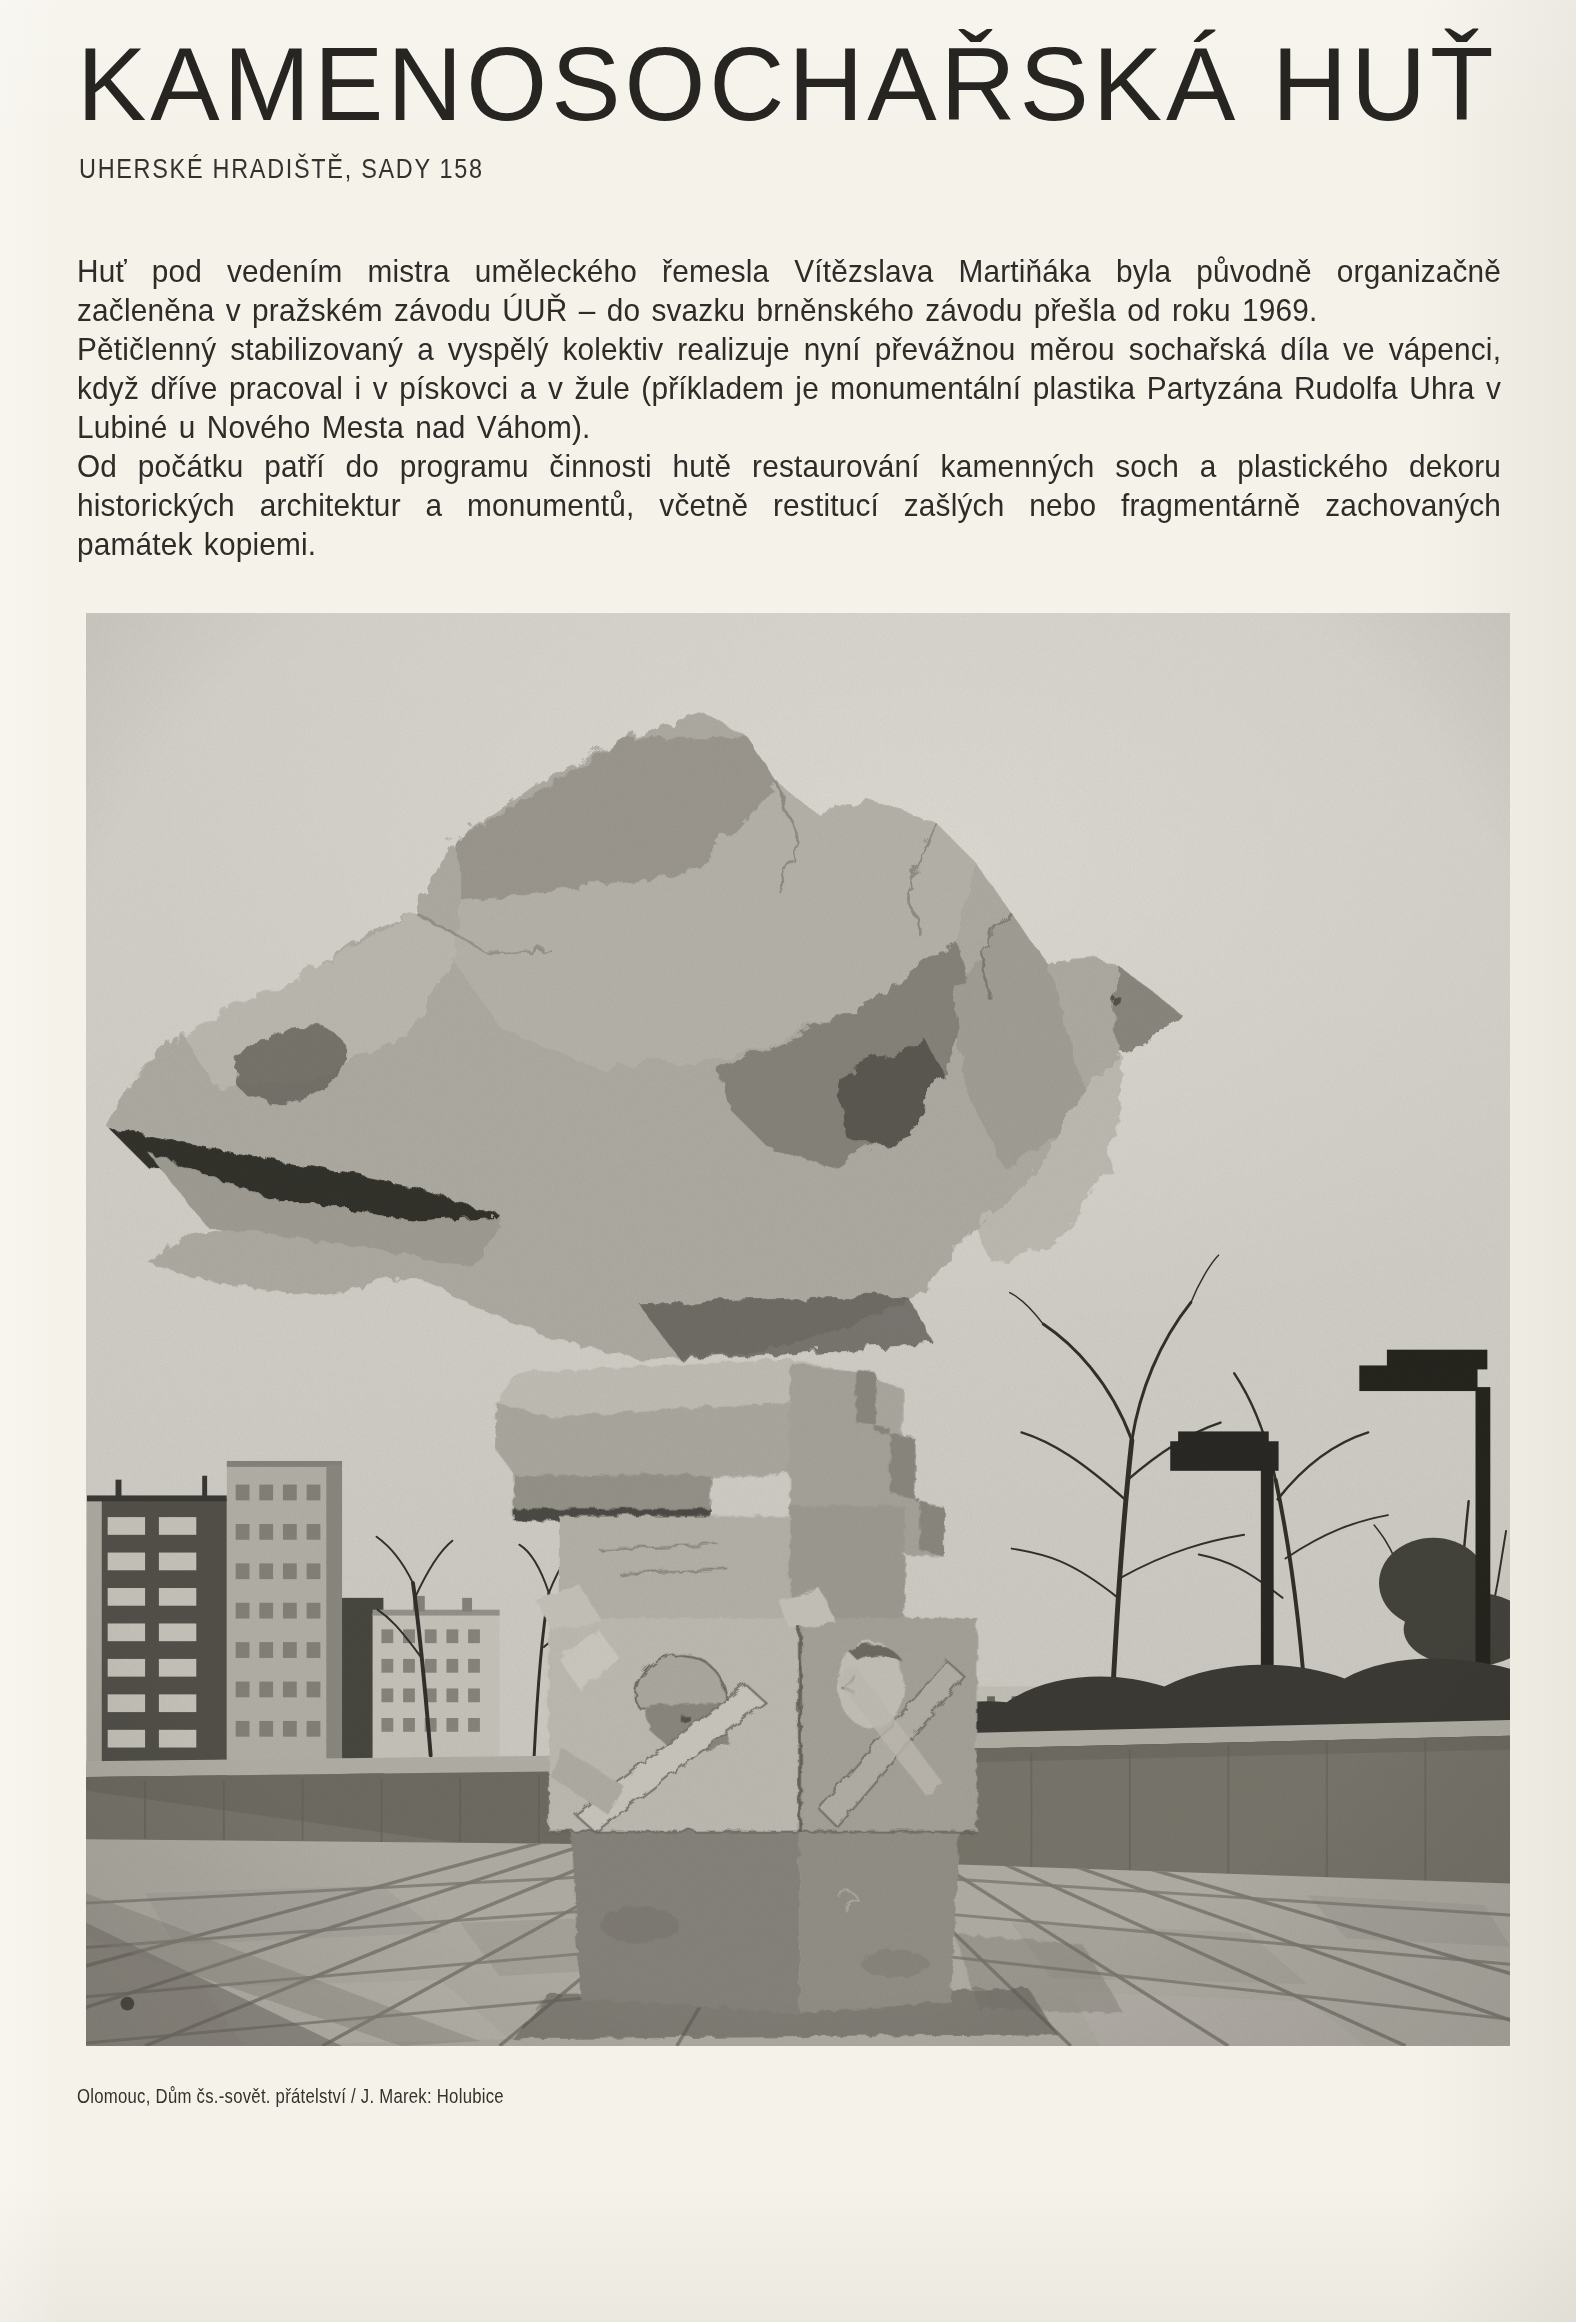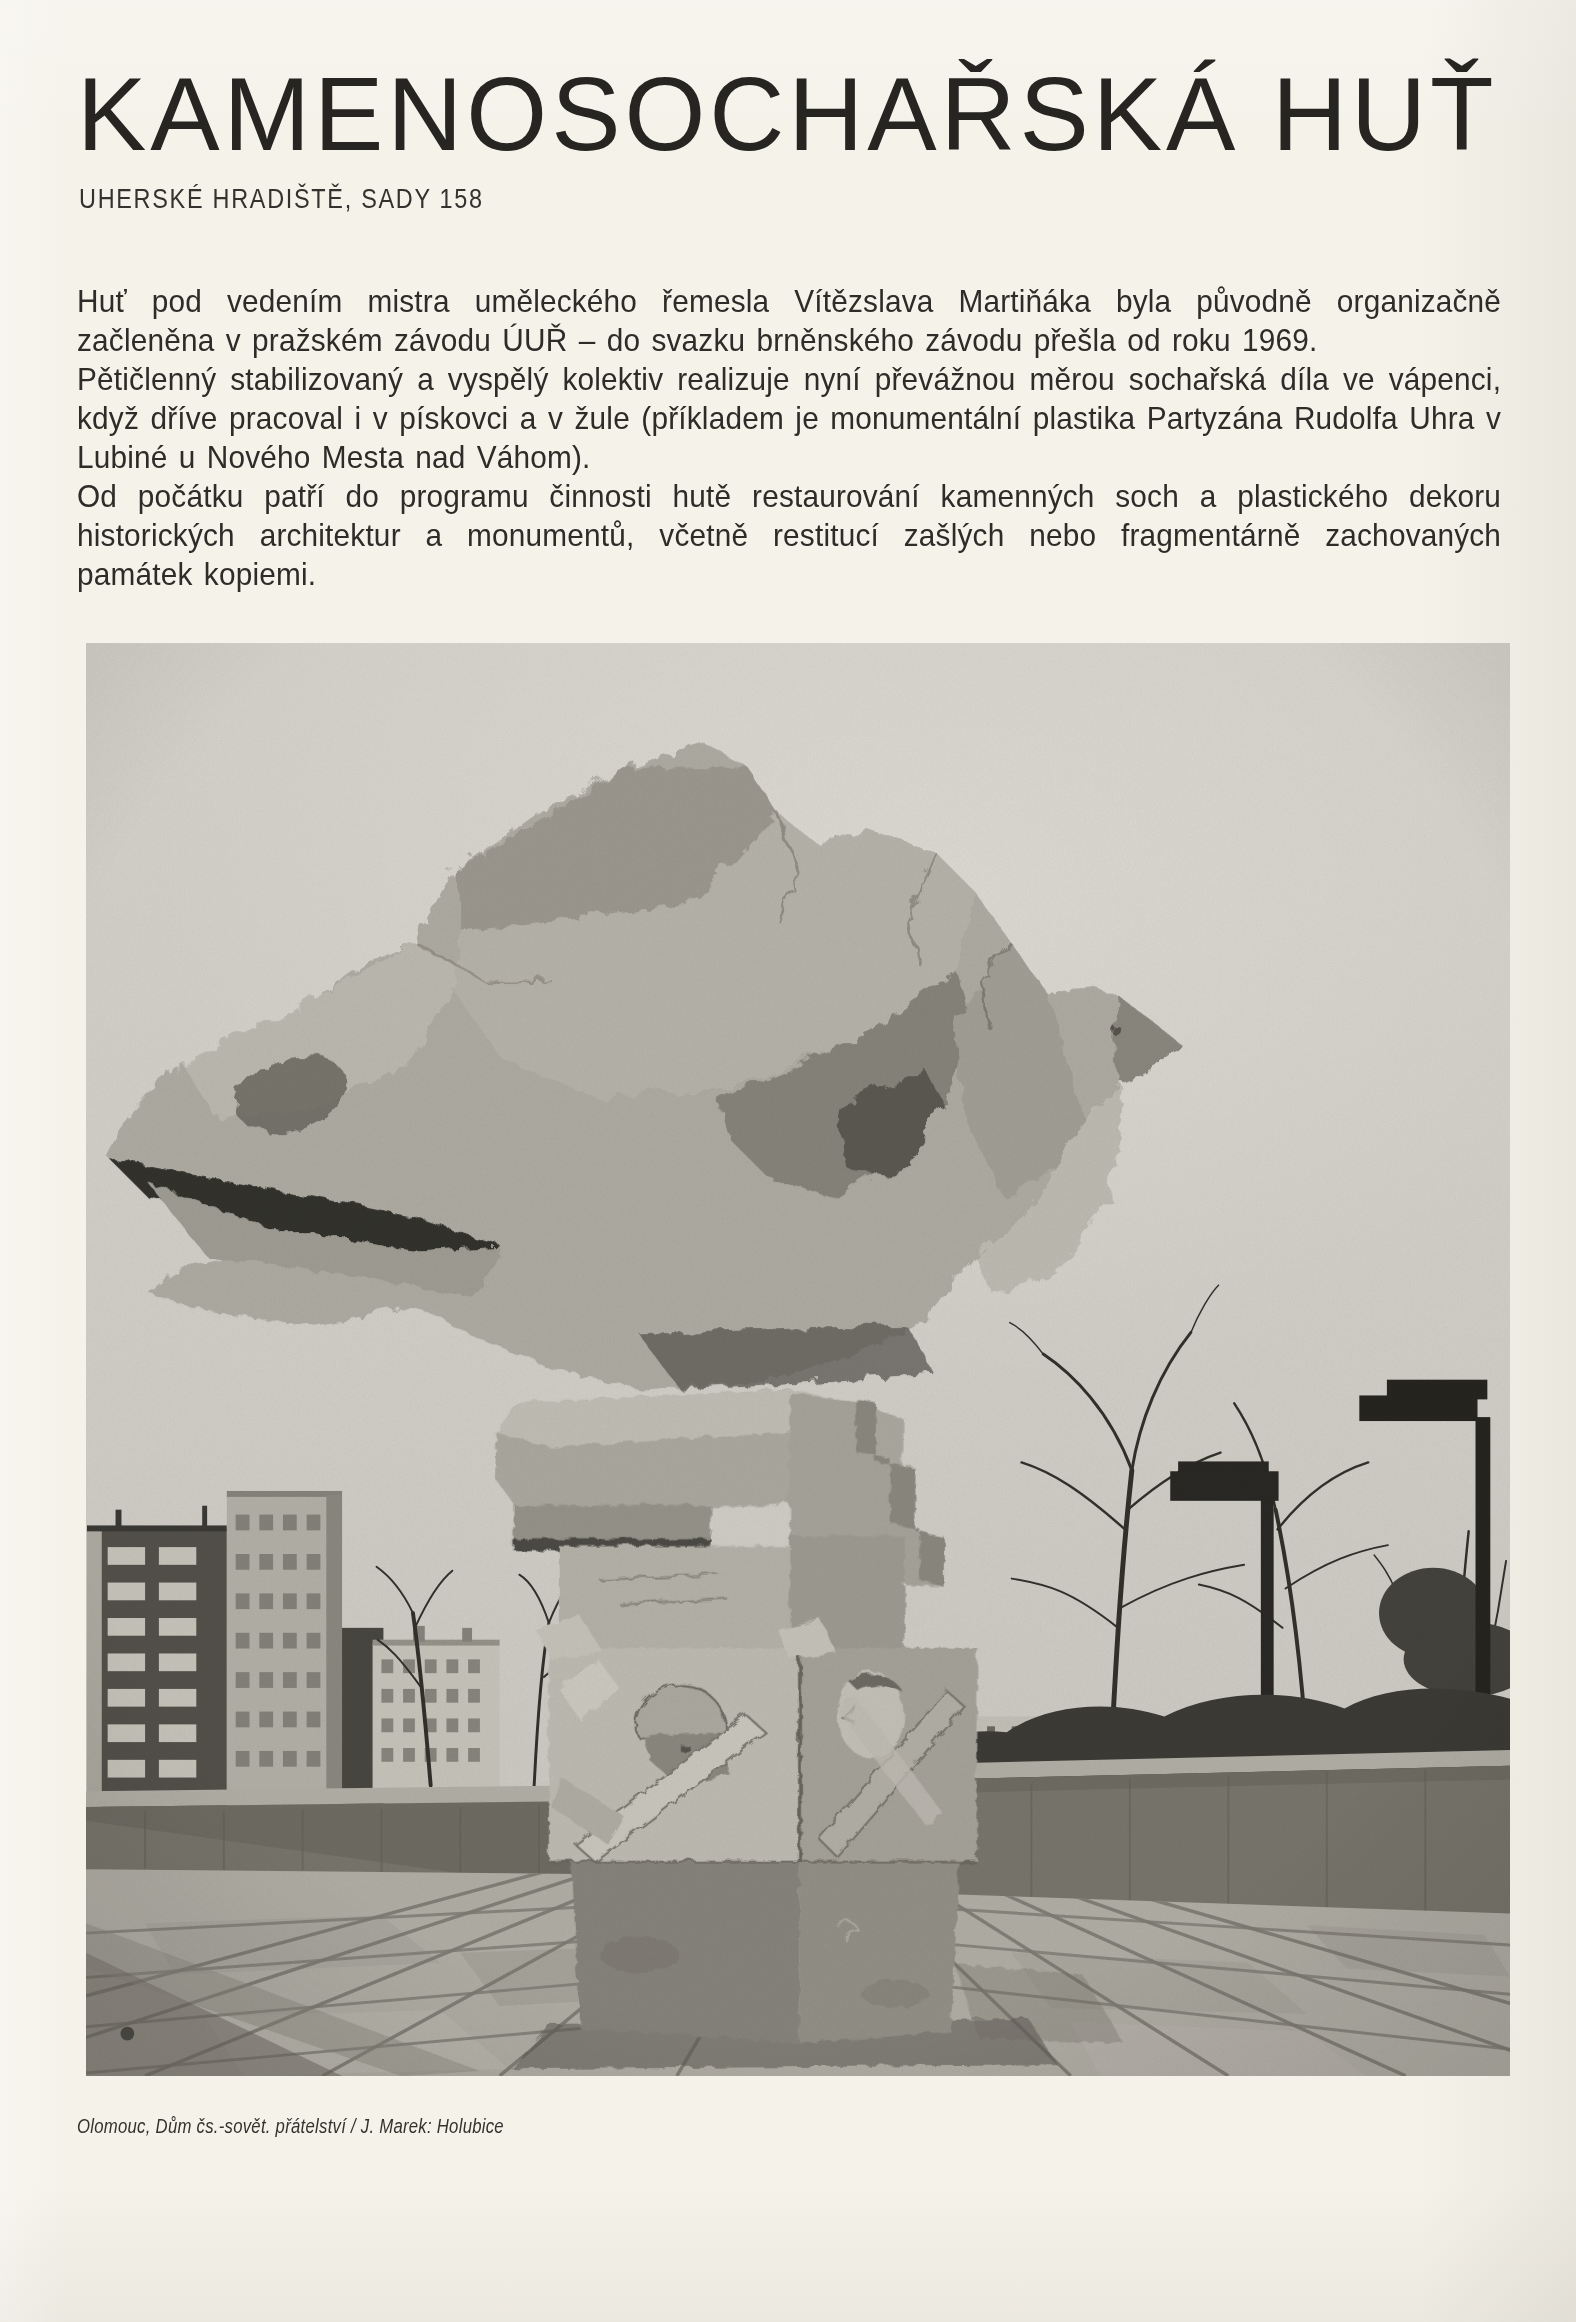--- a/index.html
+++ b/index.html
@@ -6,36 +6,36 @@
   body{
     width:1576px;height:2323px;
     background:
       linear-gradient(90deg, rgba(255,255,255,.25) 0%, rgba(255,255,255,0) 4%, rgba(0,0,0,0) 90%, rgba(60,55,40,.06) 100%),
       linear-gradient(180deg, rgba(255,255,255,.2) 0%, rgba(0,0,0,0) 6%, rgba(0,0,0,0) 94%, rgba(60,55,40,.05) 100%),
       #f5f2ea;
     font-family:"Liberation Sans", sans-serif;
     color:#2c2b27;
     overflow:hidden;
   }
-  .page{box-sizing:border-box;width:1336px;height:2323px;padding:60px 59px 0 77px;}
+  .page{box-sizing:border-box;width:1336px;height:2323px;padding:30px 59px 0 77px;}
   .title{
     font-size:104px;font-weight:400;letter-spacing:3.9px;line-height:1.05;
     color:#262521;margin:0;white-space:nowrap;
   }
   .subtitle{
     margin:13.8px 0 0 2px;font-size:27.6px;letter-spacing:2px;color:#33322e;
     transform:scaleX(.85);transform-origin:0 50%;white-space:nowrap;
   }
   .bodytext{
     margin-top:67px;width:1530px;transform:scaleX(.9308);transform-origin:0 0;
     font-size:32px;line-height:39px;letter-spacing:0.2px;word-spacing:3px;
     color:#2d2c28;
   }
   .bodytext p{margin:0;text-align:justify;}
-  figure{margin:49px 0 0 8.9px;padding:0;font-style:italic;}
+  figure{margin:49px 0 0 8.9px;padding:0;}
   figure svg{display:block;}
   figcaption{
     margin:39px 0 0 -8.9px;font-size:19.7px;letter-spacing:0.3px;color:#33322e;
     transform:scaleX(.85);transform-origin:0 0;white-space:nowrap;
   }
 </style>
 </head>
 <body>
 
 <div class="page">

